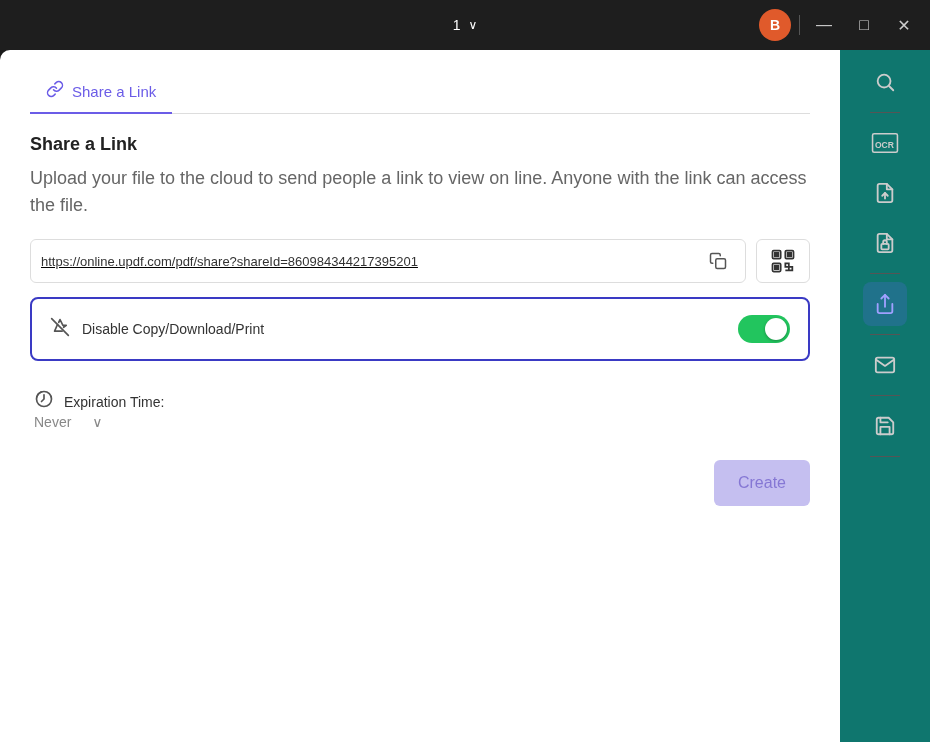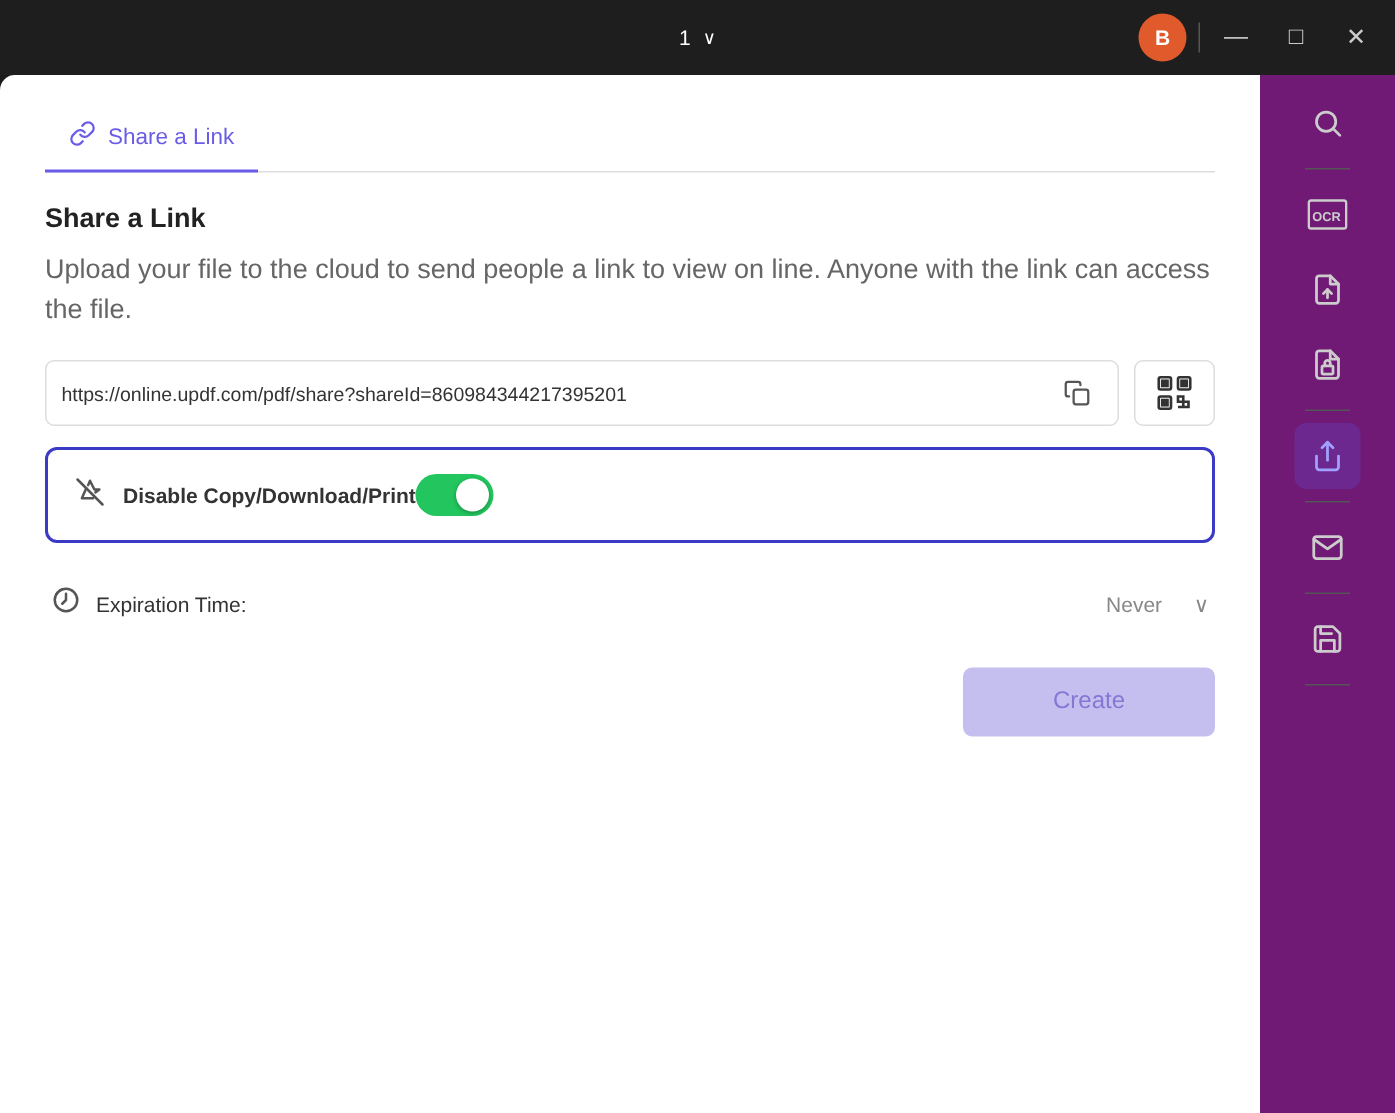--- a/index.html
+++ b/index.html
@@ -92,21 +92,21 @@
       overflow: hidden;
     }
 
     
     .right-sidebar {
       position: absolute;
       top: 50px;
       right: 0;
       width: 90px;
       bottom: 0;
-      background: #701a75;
+      background: #0f766e;
       display: flex;
       flex-direction: column;
       align-items: center;
       padding: 10px 0;
       gap: 6px;
     }
 
     .sidebar-icon-btn {
       width: 44px;
       height: 44px;
@@ -172,20 +172,21 @@
       line-height: 1.5;
       margin-bottom: 20px;
     }
 
     
     .url-row {
       display: flex;
       gap: 10px;
       align-items: center;
       margin-bottom: 14px;
+      text-decoration: underline;
     }
 
     .url-input-wrap {
       flex: 1;
       background: #fff;
       border: 1px solid #ddd;
       border-radius: 6px;
       display: flex;
       align-items: center;
       padding: 0 10px;
@@ -225,26 +226,26 @@
       justify-content: center;
       cursor: pointer;
       font-size: 22px;
       color: #333;
     }
 
     
     .toggle-row {
       display: flex;
       align-items: center;
+      justify-content: space-between;
       padding: 16px 18px;
       background: #fff;
       border: 2.5px solid #3a3ac4;
       border-radius: 8px;
       margin-bottom: 14px;
-      font-weight: bold;
     }
 
     .toggle-left {
       display: flex;
       align-items: center;
       gap: 12px;
     }
 
     .toggle-label {
       font-size: 14px;
@@ -282,20 +283,21 @@
       background: #fff;
       border-radius: 50%;
       box-shadow: 0 1px 3px rgba(0,0,0,0.3);
     }
 
     
     .expiration-row {
       display: flex;
       justify-content: space-between;
       padding: 14px 4px;
+      flex-direction: column;
     }
 
     .expiration-left {
       display: flex;
       align-items: center;
       gap: 10px;
       font-size: 14px;
       color: #333;
     }
 
@@ -338,21 +340,21 @@
       display: flex;
       justify-content: flex-end;
       margin-top: 16px;
     }
 
     .create-btn {
       background: #c5bff0;
       color: #8577d4;
       border: none;
       border-radius: 6px;
-      padding: 14px 60px;
+      padding: 14px 24px;
       font-size: 16px;
       font-weight: 500;
       cursor: pointer;
     }
 
     
     .left-edge {
       position: absolute;
       left: 0;
       top: 50px;

